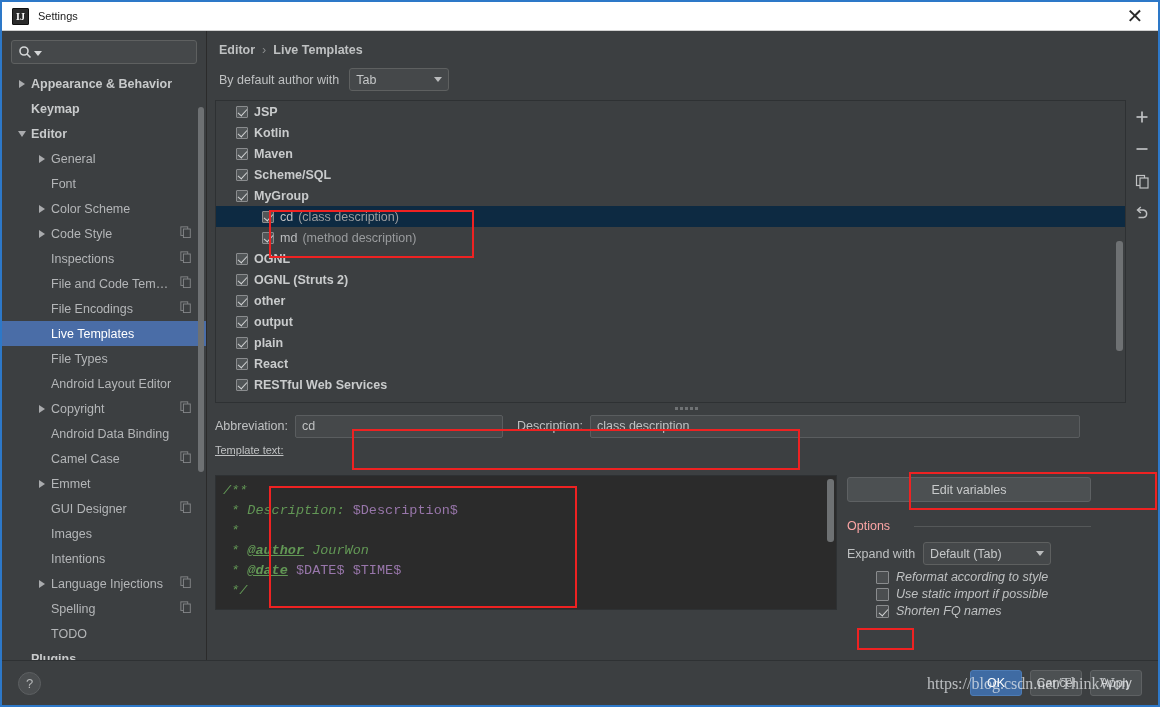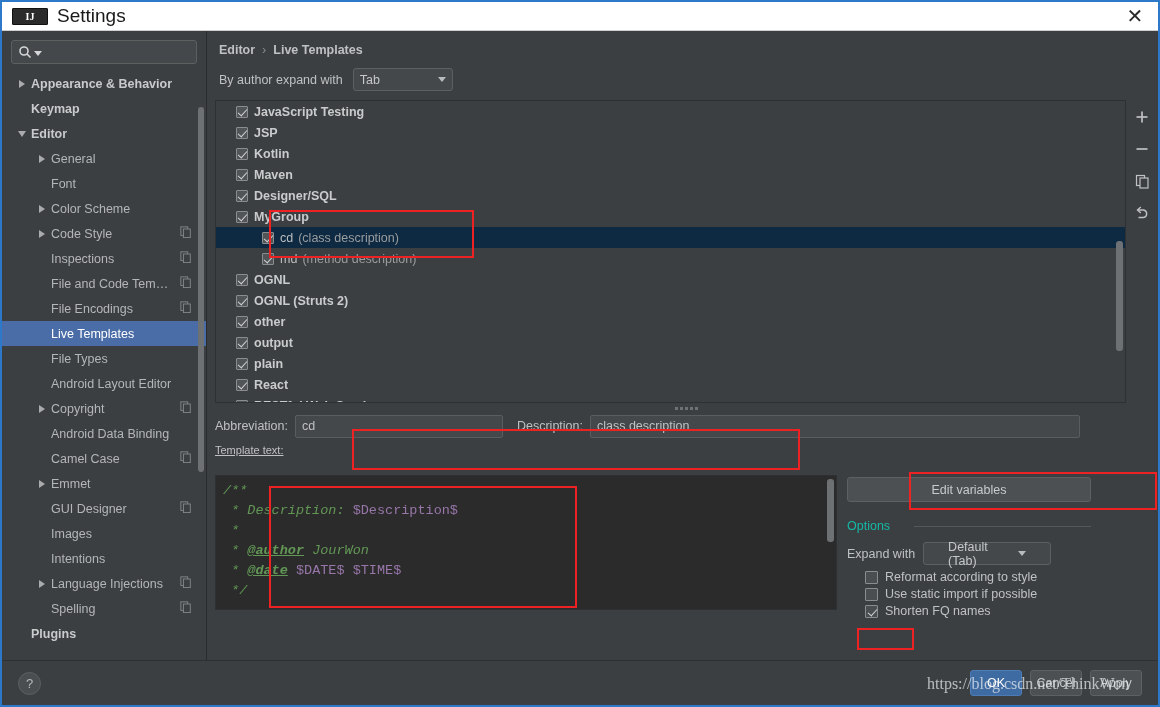--- a/index.html
+++ b/index.html
@@ -20,32 +20,32 @@
 
   
   .titlebar {
     height: 29px;
     background: #ffffff;
     display: flex; align-items: center;
     padding: 0 6px 0 10px;
     border-bottom: 1px solid #d0d0d0;
   }
   .title-icon {
-    width: 36px; height: 17px;
+    width: 17px; height: 17px;
     background: #2b2b2b;
     border: 1px solid #111;
     color: #fff;
     font-size: 10px; font-weight: bold;
     display: flex; align-items: center; justify-content: center;
     font-family: "Liberation Serif", serif;
     margin-right: 9px;
     border-radius: 1px;
   }
   .title-text {
-    font-size: 19px; color: #1a1a1a;
+    font-size: 11px; color: #1a1a1a;
     flex: 1;
   }
   .title-close {
     width: 34px; height: 27px;
     display: flex; align-items: center; justify-content: center;
     color: #2b2b2b; font-size: 20px; line-height: 1;
     cursor: pointer;
   }
 
   
@@ -282,36 +282,37 @@
     background: #4c5052;
     border: 1px solid #5e6163;
     border-radius: 3px;
     color: #c8cacb; font-size: 12.5px;
     display: flex; align-items: center; justify-content: center;
     cursor: pointer;
   }
   .opt-legend {
     display: flex; align-items: center; gap: 24px;
     margin: 17px 0 9px 0;
-    font-size: 12.5px; color: #14b8a6;
+    font-size: 12.5px; color: #fca5a5;
   }
   .opt-legend .line { flex: 1; height: 1px; background: #555859; }
   .optrow { display: flex; align-items: center; margin-bottom: 5px; }
   .optrow .olbl { font-size: 12.5px; color: #bfc1c2; }
   .ocombo {
     margin-left: 8px; height: 23px; width: 128px;
     background: #45484a; border: 1px solid #5e6060; border-radius: 3px;
-    display: flex; align-items: center; padding: 0 24px;
+    display: flex; align-items: center; padding: 0 6px;
     font-size: 12.5px; color: #c6c8c9; cursor: pointer;
   }
   .ckrow {
     display: flex; align-items: flex-end;
-    margin: 0 0 3px 18px;
+    margin: 0 0 3px 29px;
     font-size: 12.5px; color: #bfc1c2;
     cursor: pointer;
+    font-style: italic;
   }
   .ckbox {
     width: 13px; height: 13px; flex: 0 0 13px;
     border: 1px solid #8a8c8e; background: #4b4e50;
     margin-right: 7px; border-radius: 1px; position: relative;
   }
   .ckbox.on::after {
     content: "";
     position: absolute; left: 3.5px; top: 0.5px;
     width: 4px; height: 8px;
@@ -538,59 +539,56 @@
               </svg></span>
           </div>
           <div class="tnode depth1">
             <span class="arrow"></span>
             <span class="lbl">Spelling</span>
             <span class="copy-ic"><svg width="12" height="12" viewBox="0 0 14 14">
                 <rect x="1" y="1" width="8" height="10" fill="none" stroke="#9b9d9f" stroke-width="1.1"></rect>
                 <rect x="4" y="3.5" width="8" height="10" fill="#3c3f41" stroke="#9b9d9f" stroke-width="1.1"></rect>
               </svg></span>
           </div>
+          <div class="tnode depth1">
+            <span class="arrow"></span>
+            <span class="lbl">TODO</span>
+          </div>
           <div class="tnode depth0">
             <span class="arrow"></span>
             <span class="lbl">Plugins</span>
           </div>
         </div>
       <div class="sb-scroll"></div>
     </div>
 
     <div class="main">
 
       <div class="crumbs">
         <span>Editor</span>
         <span class="sep">›</span>
         <span>Live Templates</span>
       </div>
 
       <div class="expandrow">
-        <span>By author expand with</span>
+        <span>By default author with</span>
         <div class="combo">
           <span class="cv">Tab</span>
           <span class="caret"></span>
         </div>
       </div>
 
       <div class="listarea">
         <div class="listbox">
           <div id="template-rows">
               <div class="lrow group">
                 <span class="arrow">
                   <span class="tri-r"></span>
                 </span>
                 <span class="chk on"></span>
-                <span>JavaScript Testing</span>
-              </div>
-              <div class="lrow group">
-                <span class="arrow">
-                  <span class="tri-r"></span>
-                </span>
-                <span class="chk on"></span>
                 <span>JSP</span>
               </div>
               <div class="lrow group">
                 <span class="arrow">
                   <span class="tri-r"></span>
                 </span>
                 <span class="chk on"></span>
                 <span>Kotlin</span>
               </div>
               <div class="lrow group">
@@ -598,21 +596,21 @@
                   <span class="tri-r"></span>
                 </span>
                 <span class="chk on"></span>
                 <span>Maven</span>
               </div>
               <div class="lrow group">
                 <span class="arrow">
                   <span class="tri-r"></span>
                 </span>
                 <span class="chk on"></span>
-                <span>Designer/SQL</span>
+                <span>Scheme/SQL</span>
               </div>
               <div class="lrow group">
                 <span class="arrow">
                   <span class="tri-d"></span>
                 </span>
                 <span class="chk on"></span>
                 <span>MyGroup</span>
               </div>
               <div class="lrow child selrow">
                 <span class="arrow"></span>

